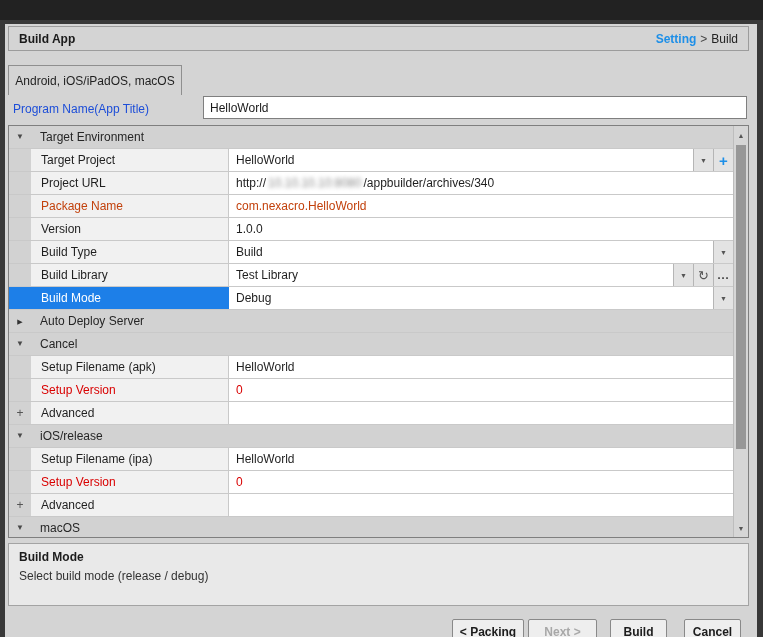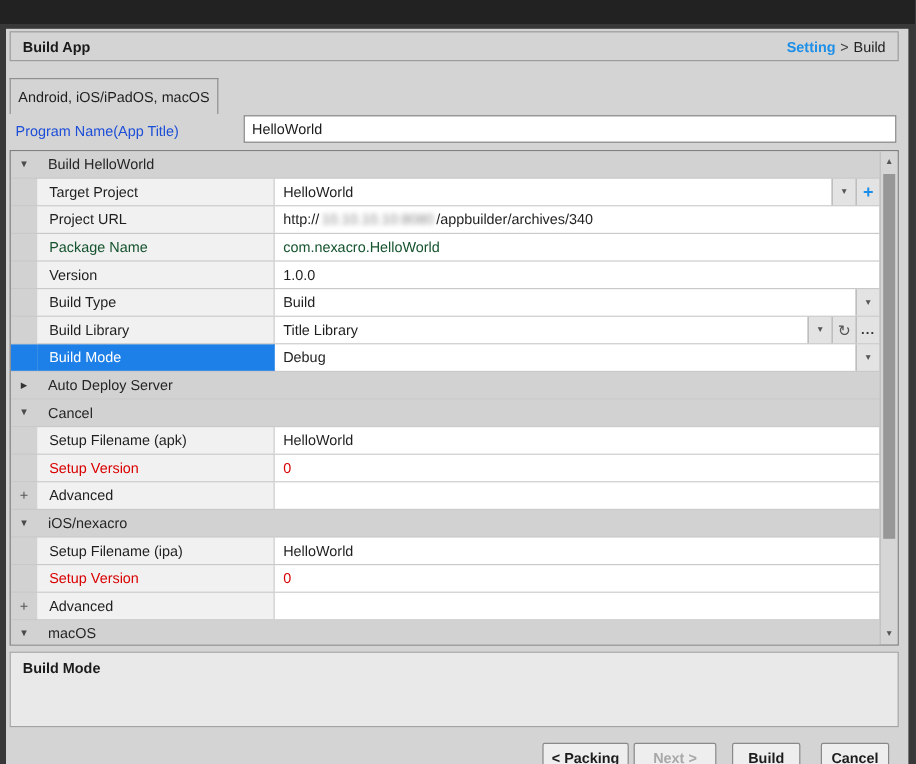--- a/index.html
+++ b/index.html
@@ -36,21 +36,21 @@
   .glbl{display:flex;align-items:center;padding-left:9px;color:#262626;}
   .l{width:198px;flex:none;background:#f1f1f1;display:flex;align-items:center;padding-left:10px;border-right:1px solid #c9c9c9;}
   .v{flex:1;background:#fff;display:flex;align-items:center;padding-left:7px;overflow:hidden;white-space:nowrap;}
   .b{width:20px;flex:none;background:#e3e3e3;border-left:1px solid #b5b5b5;display:flex;align-items:center;justify-content:center;cursor:pointer;}
   .b .car{font-size:7px;color:#555;line-height:1;}
   .b.add{color:#1d8fe8;font-weight:bold;font-size:15px;}
   .b.refresh{font-size:13px;color:#555;}
   .b.more{font-size:11px;font-weight:bold;color:#333;letter-spacing:1px;}
   .r.sel .e,.r.sel .l{background:#1d7fe8;border-right-color:#1d7fe8;}
   .r.sel .l span{color:#fff;}
-  .r.dis .l span,.r.dis .v span{color:#14532d;}
+  .r.dis .l span,.r.dis .v span{color:#c2410c;}
   .r.err .l span,.r.err .v span{color:#d90000;}
   .redact{filter:blur(2.2px);color:#8a8a8a;margin:0 2px;}
 
   
   .sbar{position:absolute;right:0;top:0;bottom:0;width:15px;background:#d6d6d6;border-left:1px solid #bdbdbd;}
   .sarr{position:absolute;left:0;width:14px;height:14px;display:flex;align-items:center;justify-content:center;
     font-size:7px;color:#555;cursor:pointer;}
   .sarr.up{top:2px;}
   .sarr.down{bottom:2px;}
   .sthumb{position:absolute;left:2px;right:2px;top:19px;height:304px;background:#979797;cursor:pointer;}
@@ -91,21 +91,21 @@
     <div class="prog-label">Program Name(App Title)</div>
     <input class="prog-input" value="HelloWorld" style="">
 
     <div class="grid">
       <div class="rows">
 
         <div class="r">
           <div class="e">
               <span class="tri">▼</span>
             </div>
-          <div class="glbl">Build HelloWorld</div>
+          <div class="glbl">Target Environment</div>
         </div>
 
         <div class="r">
           <div class="e"></div>
           <div class="l">
               <span>Target Project</span>
             </div>
           <div class="v">
               <span>HelloWorld</span>
             </div>
@@ -161,21 +161,21 @@
               <span class="car">▼</span>
             </div>
         </div>
 
         <div class="r">
           <div class="e"></div>
           <div class="l">
               <span>Build Library</span>
             </div>
           <div class="v">
-              <span>Title Library</span>
+              <span>Test Library</span>
             </div>
           <div class="b">
               <span class="car">▼</span>
             </div>
           <div class="b refresh">
               <span>↻</span>
             </div>
           <div class="b more">
               <span>...</span>
             </div>
@@ -237,21 +237,21 @@
             </div>
           <div class="v">
               <span></span>
             </div>
         </div>
 
         <div class="r">
           <div class="e">
               <span class="tri">▼</span>
             </div>
-          <div class="glbl">iOS/nexacro</div>
+          <div class="glbl">iOS/release</div>
         </div>
 
         <div class="r">
           <div class="e"></div>
           <div class="l">
               <span>Setup Filename (ipa)</span>
             </div>
           <div class="v">
               <span>HelloWorld</span>
             </div>
@@ -294,20 +294,21 @@
           </div>
         <div class="sthumb"></div>
         <div class="sarr down">
             <span>▼</span>
           </div>
       </div>
     </div>
 
     <div class="desc">
       <div class="dt">Build Mode</div>
+      <div class="dd">Select build mode (release / debug)</div>
     </div>
 
     <div class="btnrow">
       <div class="btn b-pack">&lt; Packing</div>
       <div class="btn b-next">Next &gt;</div>
       <div class="btn b-build">Build</div>
       <div class="btn b-cancel">Cancel</div>
     </div>
 
   </div>

